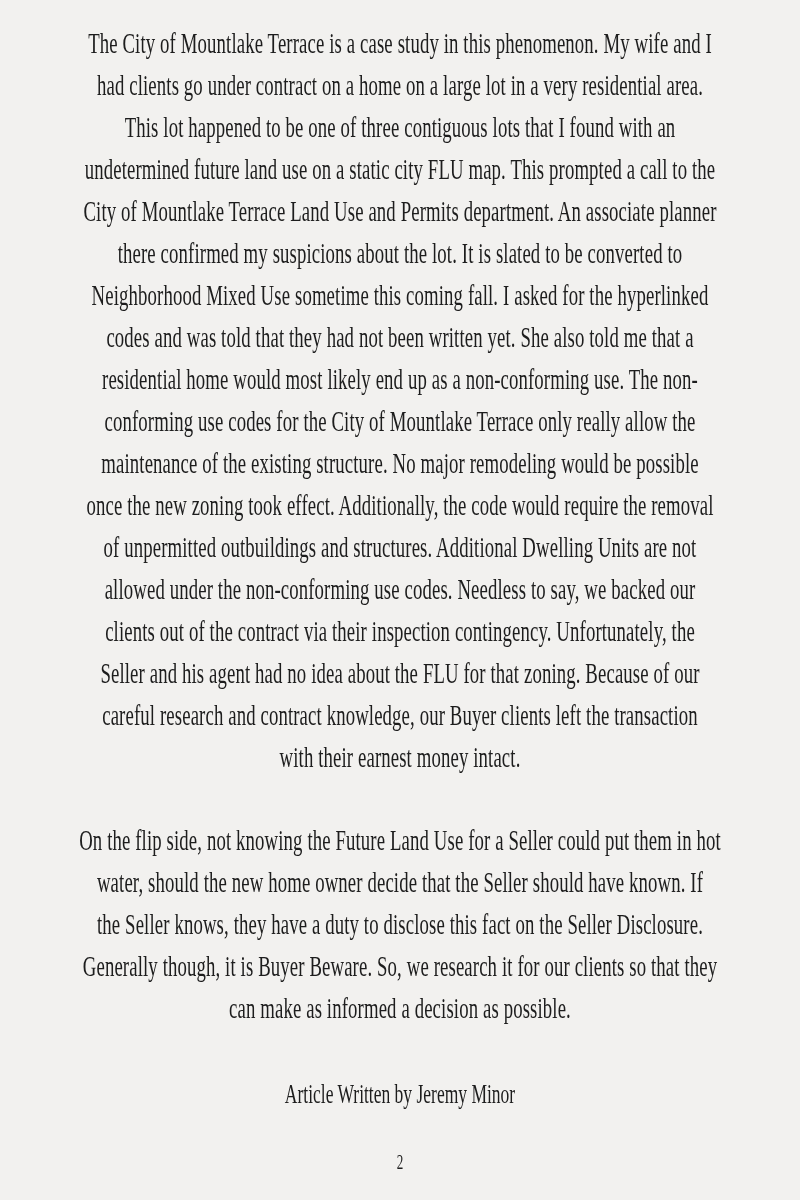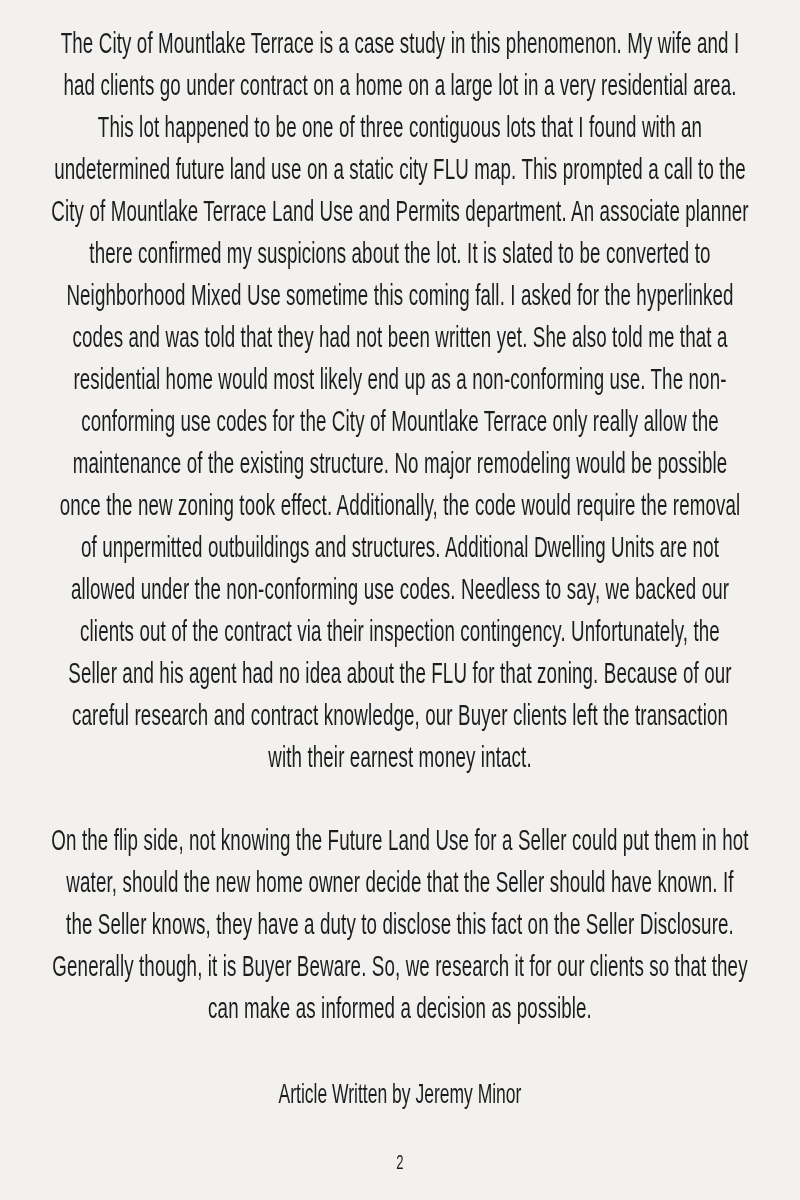--- a/index.html
+++ b/index.html
@@ -8,21 +8,21 @@
     width: 800px;
     height: 1200px;
     overflow: hidden;
     background: #f2f1ef;
   }
   .page {
     position: relative;
     width: 800px;
     height: 1200px;
     background: #f2f1ef;
-    font-family: Liberation Sans, sans-serif;
+    font-family: Liberation Serif, serif;
     color: #1d1d1d;
   }
   
   .condense {
     width: 1280px;
     transform: scaleX(0.625);
     transform-origin: top left;
     padding-top: 22px;
   }
   .body-text {

